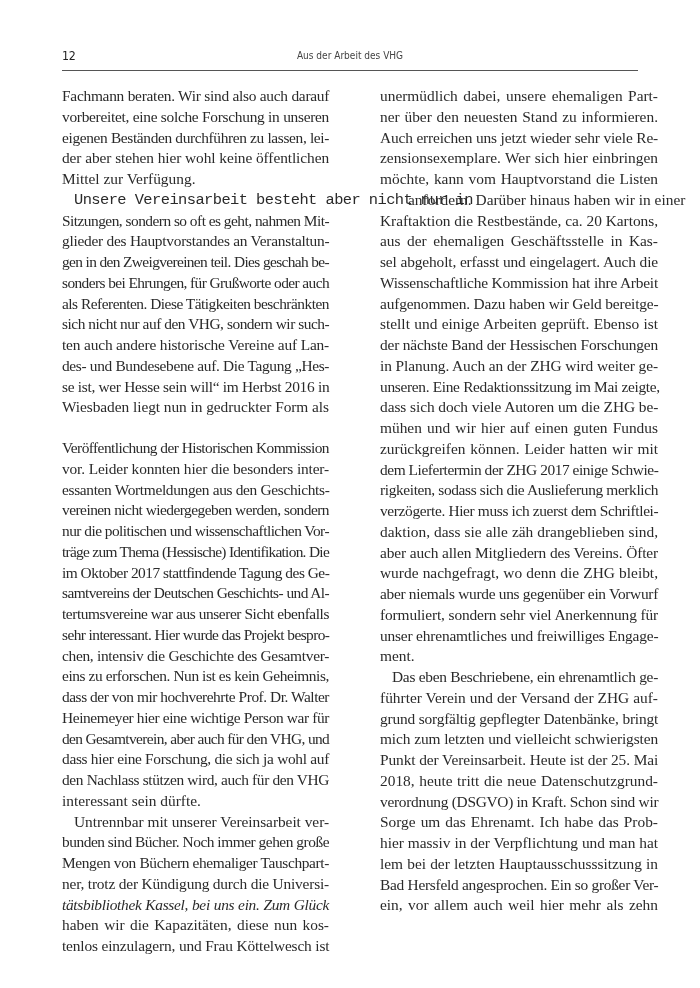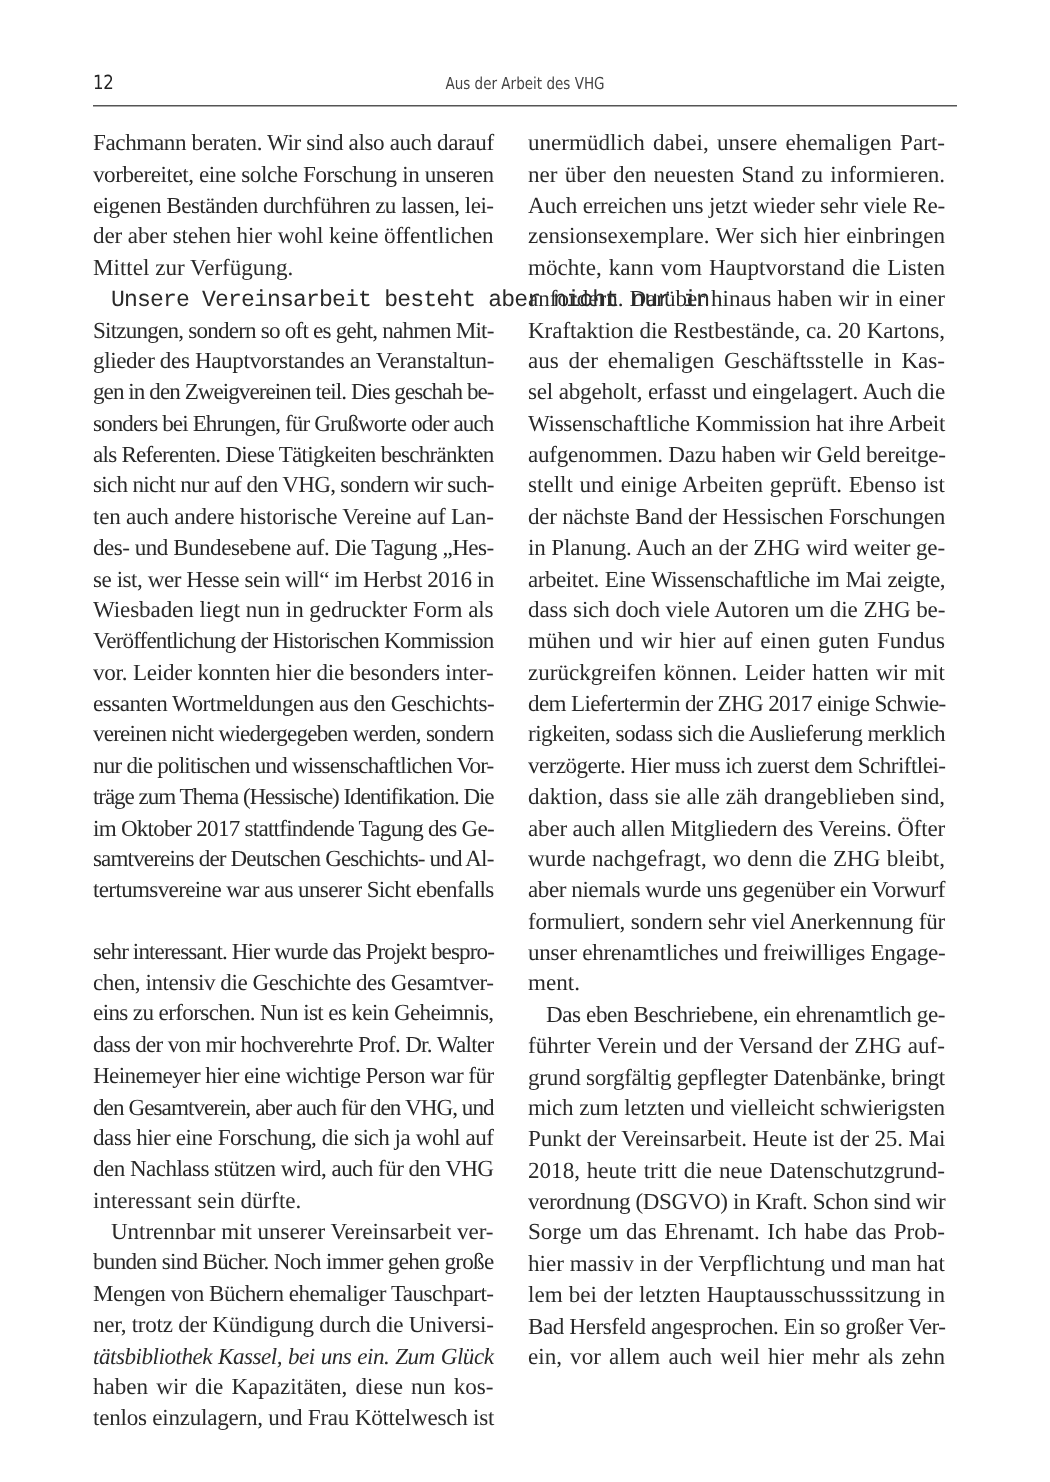--- a/index.html
+++ b/index.html
@@ -3,21 +3,21 @@
 <meta charset="utf-8">
 <style>
   html, body { margin: 0; padding: 0; background: #ffffff; }
   body { width: 700px; height: 988px; position: relative; overflow: hidden; }
   .header { position: absolute; left: 62px; top: 48px; width: 576px; height: 20px; }
   .page-num { position: absolute; left: 0; top: 0; font-family: "DejaVu Sans", sans-serif; font-size: 13px; color: #222; letter-spacing: -0.2px; transform: scaleX(0.85); transform-origin: left; }
   .running-title { position: absolute; left: 0; right: 0; top: 1px; text-align: center; font-family: "DejaVu Sans", sans-serif; font-size: 11px; color: #444; transform: scaleX(0.82); }
   .rule { position: absolute; left: 62px; top: 70px; width: 576px; height: 1px; background: #555; }
   .col { position: absolute; top: 86px; font-family: "Liberation Serif", serif; font-size: 15.4px; line-height: 20.75px; color: #2a2a2a; text-align: justify; }
   .col.left { left: 62px; width: 267px; }
-  .col.right { left: 352px; width: 278px; }
+  .col.right { left: 380px; width: 278px; }
   .col .line { display: block; height: 20.75px; white-space: nowrap; text-align: justify; text-align-last: justify; }
   .col .line.last { text-align-last: left; }
   .col .line.indent { padding-left: 12px; }
 </style>
 </head>
 <body>
 
 <div class="header">
   <span class="page-num">12</span>
   <div class="running-title">Aus der Arbeit des VHG</div>
@@ -34,30 +34,30 @@
     <span class="line" style="display: block; letter-spacing: -0.522px;">Sitzungen, sondern so oft es geht, nahmen Mit-</span>
     <span class="line" style="display: block; letter-spacing: -0.25px;">glieder des Hauptvorstandes an Veranstaltun-</span>
     <span class="line" style="display: block; letter-spacing: -0.638px;">gen in den Zweigvereinen teil. Dies geschah be-</span>
     <span class="line" style="display: block; letter-spacing: -0.6px;">sonders bei Ehrungen, für Grußworte oder auch</span>
     <span class="line" style="display: block; letter-spacing: -0.5px;">als Referenten. Diese Tätigkeiten beschränkten</span>
     <span class="line" style="display: block; letter-spacing: -0.467px;">sich nicht nur auf den VHG, sondern wir such-</span>
     <span class="line" style="display: block; letter-spacing: -0.159px;">ten auch andere historische Vereine auf Lan-</span>
     <span class="line" style="display: block; letter-spacing: -0.333px;">des- und Bundesebene auf. Die Tagung „Hes-</span>
     <span class="line" style="display: block; letter-spacing: -0.304px;">se ist, wer Hesse sein will“ im Herbst 2016 in</span>
     <span class="line" style="display: block; letter-spacing: -0.071px;">Wiesbaden liegt nun in gedruckter Form als</span>
-    <span class="line" style="display: block; letter-spacing: -0.568px;">Veröffentlichung der Historischen Kommission</span>
+    <span class="line" style="display: block; letter-spacing: -0.568px; margin-top: 20px;">Veröffentlichung der Historischen Kommission</span>
     <span class="line" style="display: block; letter-spacing: -0.156px;">vor. Leider konnten hier die besonders inter-</span>
     <span class="line" style="display: block; letter-spacing: -0.333px;">essanten Wortmeldungen aus den Geschichts-</span>
     <span class="line" style="display: block; letter-spacing: -0.523px;">vereinen nicht wiedergegeben werden, sondern</span>
     <span class="line" style="display: block; letter-spacing: -0.532px;">nur die politischen und wissenschaftlichen Vor-</span>
     <span class="line" style="display: block; letter-spacing: -0.723px;">träge zum Thema (Hessische) Identifikation. Die</span>
     <span class="line" style="display: block; letter-spacing: -0.5px;">im Oktober 2017 stattfindende Tagung des Ge-</span>
     <span class="line" style="display: block; letter-spacing: -0.578px;">samtvereins der Deutschen Geschichts- und Al-</span>
     <span class="line" style="display: block; letter-spacing: -0.435px; font-family: Liberation Serif, serif;">tertumsvereine war aus unserer Sicht ebenfalls</span>
-    <span class="line" style="display: block; letter-spacing: -0.583px; margin-top: 20px;">sehr interessant. Hier wurde das Projekt bespro-</span>
+    <span class="line" style="display: block; letter-spacing: -0.583px;">sehr interessant. Hier wurde das Projekt bespro-</span>
     <span class="line" style="display: block; letter-spacing: -0.295px;">chen, intensiv die Geschichte des Gesamtver-</span>
     <span class="line" style="display: block; letter-spacing: -0.413px;">eins zu erforschen. Nun ist es kein Geheimnis,</span>
     <span class="line" style="display: block; letter-spacing: -0.457px;">dass der von mir hochverehrte Prof. Dr. Walter</span>
     <span class="line" style="display: block; letter-spacing: -0.386px;">Heinemeyer hier eine wichtige Person war für</span>
     <span class="line" style="display: block; letter-spacing: -0.614px;">den Gesamtverein, aber auch für den VHG, und</span>
     <span class="line" style="display: block; letter-spacing: -0.304px;">dass hier eine Forschung, die sich ja wohl auf</span>
     <span class="line" style="display: block; letter-spacing: -0.372px;">den Nachlass stützen wird, auch für den VHG</span>
     <span class="line last" style="display: block;">interessant sein dürfte.</span>
     <span class="line indent" style="display: block; letter-spacing: -0.049px;">Untrennbar mit unserer Vereinsarbeit ver-</span>
     <span class="line" style="display: block; letter-spacing: -0.476px;">bunden sind Bücher. Noch immer gehen große</span>
@@ -66,30 +66,30 @@
     <span class="line" style="display: block; letter-spacing: -0.311px; font-style: italic;">tätsbibliothek Kassel, bei uns ein. Zum Glück</span>
     <span class="line" style="display: block;">haben wir die Kapazitäten, diese nun kos-</span>
     <span class="line" style="display: block; letter-spacing: -0.159px;">tenlos einzulagern, und Frau Köttelwesch ist</span>
   </div>
 <div class="col right" id="col-right">
     <span class="line" style="display: block;">unermüdlich dabei, unsere ehemaligen Part-</span>
     <span class="line" style="display: block;">ner über den neuesten Stand zu informieren.</span>
     <span class="line" style="display: block; letter-spacing: -0.152px;">Auch erreichen uns jetzt wieder sehr viele Re-</span>
     <span class="line" style="display: block;">zensionsexemplare. Wer sich hier einbringen</span>
     <span class="line" style="display: block;">möchte, kann vom Hauptvorstand die Listen</span>
-    <span class="line" style="display: block;">anfordern. Darüber hinaus haben wir in einer</span>
+    <span class="line" style="display: block; margin-left: 28px;">anfordern. Darüber hinaus haben wir in einer</span>
     <span class="line" style="display: block; letter-spacing: -0.044px;">Kraftaktion die Restbestände, ca. 20 Kartons,</span>
     <span class="line" style="display: block;">aus der ehemaligen Geschäftsstelle in Kas-</span>
     <span class="line" style="display: block; letter-spacing: -0.128px;">sel abgeholt, erfasst und eingelagert. Auch die</span>
     <span class="line" style="display: block; letter-spacing: -0.205px;">Wissenschaftliche Kommission hat ihre Arbeit</span>
     <span class="line" style="display: block; letter-spacing: -0.167px;">aufgenommen. Dazu haben wir Geld bereitge-</span>
     <span class="line" style="display: block;">stellt und einige Arbeiten geprüft. Ebenso ist</span>
     <span class="line" style="display: block; letter-spacing: -0.186px;">der nächste Band der Hessischen Forschungen</span>
     <span class="line" style="display: block; letter-spacing: -0.093px;">in Planung. Auch an der ZHG wird weiter ge-</span>
-    <span class="line" style="display: block; letter-spacing: -0.319px;">arbeitet. Eine Wissenschaftliche im Mai zeigte,</span>
+    <span class="line" style="display: block; letter-spacing: -0.319px;">unseren. Eine Redaktionssitzung im Mai zeigte,</span>
     <span class="line" style="display: block; letter-spacing: -0.07px;">dass sich doch viele Autoren um die ZHG be-</span>
     <span class="line" style="display: block;">mühen und wir hier auf einen guten Fundus</span>
     <span class="line" style="display: block;">zurückgreifen können. Leider hatten wir mit</span>
     <span class="line" style="display: block; letter-spacing: -0.432px;">dem Liefertermin der ZHG 2017 einige Schwie-</span>
     <span class="line" style="display: block; letter-spacing: -0.375px;">rigkeiten, sodass sich die Auslieferung merklich</span>
     <span class="line" style="display: block; letter-spacing: -0.354px;">verzögerte. Hier muss ich zuerst dem Schriftlei-</span>
     <span class="line" style="display: block;">daktion, dass sie alle zäh drangeblieben sind,</span>
     <span class="line" style="display: block; letter-spacing: -0.13px;">aber auch allen Mitgliedern des Vereins. Öfter</span>
     <span class="line" style="display: block;">wurde nachgefragt, wo denn die ZHG bleibt,</span>
     <span class="line" style="display: block; letter-spacing: -0.295px;">aber niemals wurde uns gegenüber ein Vorwurf</span>

